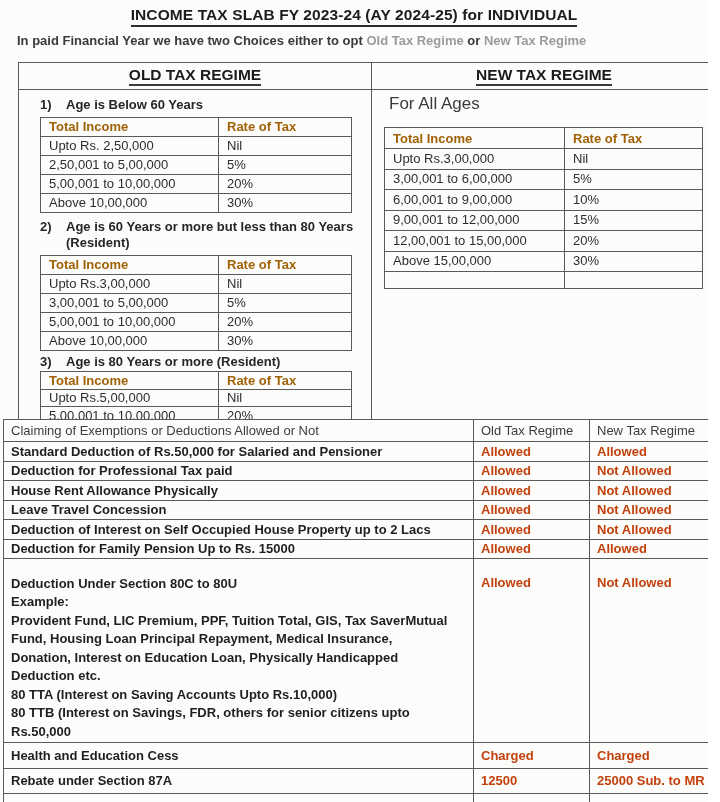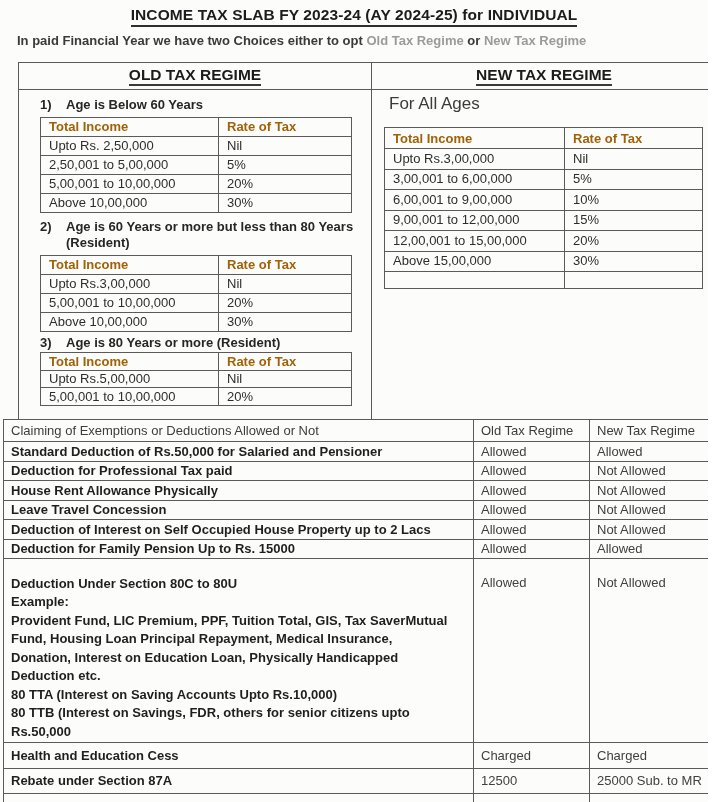--- a/index.html
+++ b/index.html
@@ -43,21 +43,21 @@
   .slab.new { width:318px; margin:13px 0 0 5px; }
   .slab.new th { height:17px; line-height:17px; }
   .slab.new td { height:16.5px; line-height:16.5px; }
 
   .comparison { position:absolute; left:3px; top:419px; width:710px;
                 border-collapse:collapse; table-layout:fixed; background:#fcfcfb; }
   .comparison td { border:1.3px solid #5a5a5a; font-size:13px; vertical-align:top;
                    padding:1.5px 4px 1px 7px; line-height:16px; }
   .comparison tr.head td { font-weight:400; color:#3c3c3c; padding-top:2.5px; padding-bottom:2.5px;margin-top:48px; }
   .comparison td.item { font-weight:700; color:#1f1f1f; }
-  .comparison td.val  { font-weight:400; color:#404040; }
+  .comparison td.val  { font-weight:700; color:#c2410c; }
   .comparison tr.bigrow td { padding-top:16px; }
   .comparison tr.bigrow .lines div { line-height:18.45px; font-weight:700; color:#1f1f1f; }
   .comparison tr.tall td { padding-top:4.5px; padding-bottom:4px; }
 </style>
 </head>
 <body>
 
 <div class="page">
 
   <div class="title-wrap">
@@ -117,20 +117,24 @@
               <col style="width:133px">
             </colgroup>
           <tbody>
               <tr>
             <th>Total Income</th>
             <th>Rate of Tax</th>
           </tr>
           <tr>
                 <td>Upto Rs.3,00,000</td>
                 <td>Nil</td>
+              </tr>
+          <tr>
+                <td>3,00,001 to 5,00,000</td>
+                <td>5%</td>
               </tr>
           <tr>
                 <td>5,00,001 to 10,00,000</td>
                 <td>20%</td>
               </tr>
           <tr>
                 <td>Above 10,00,000</td>
                 <td>30%</td>
               </tr>
         </tbody>

